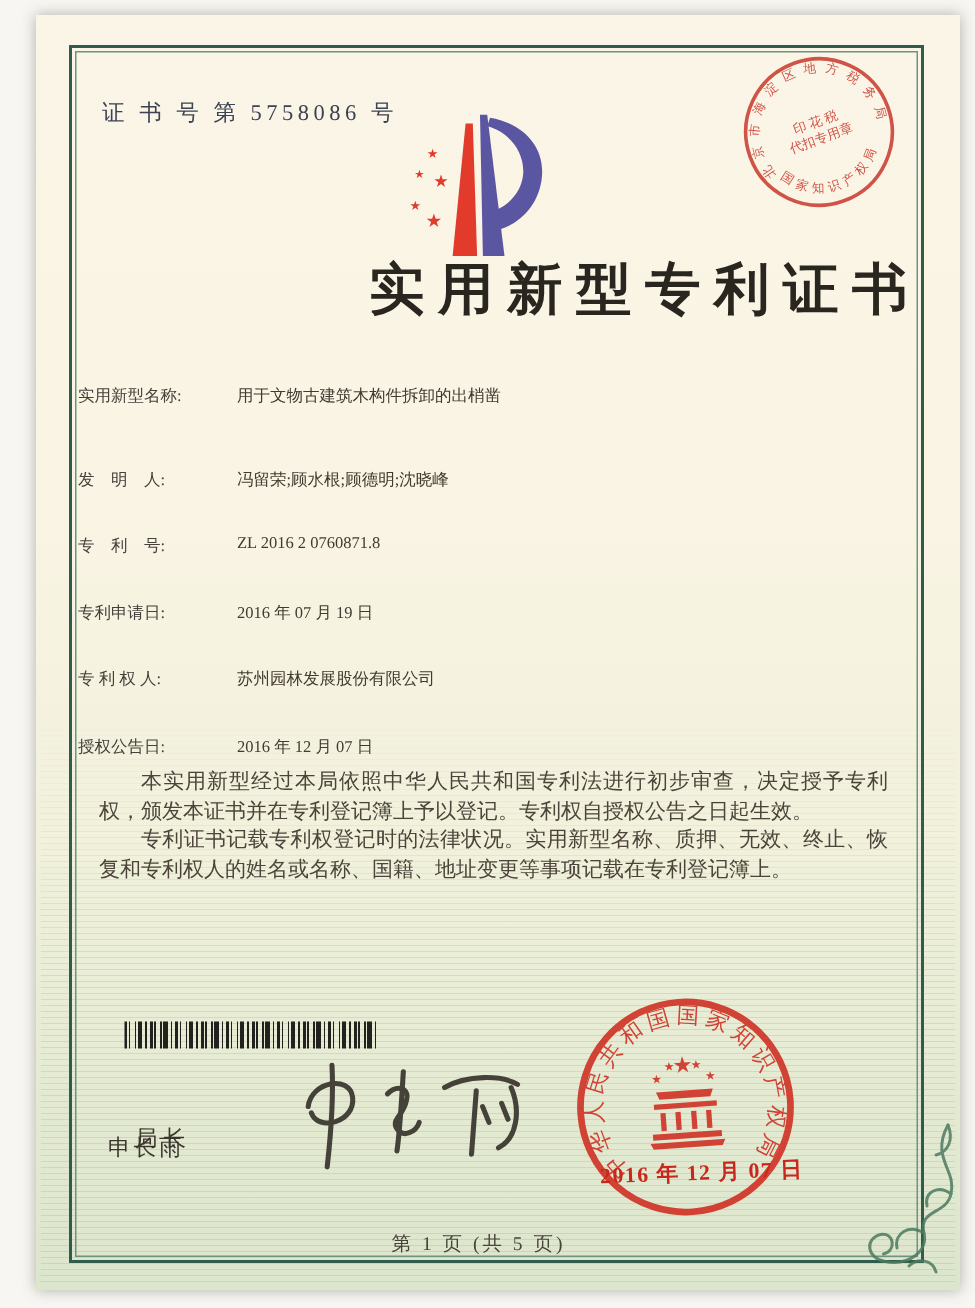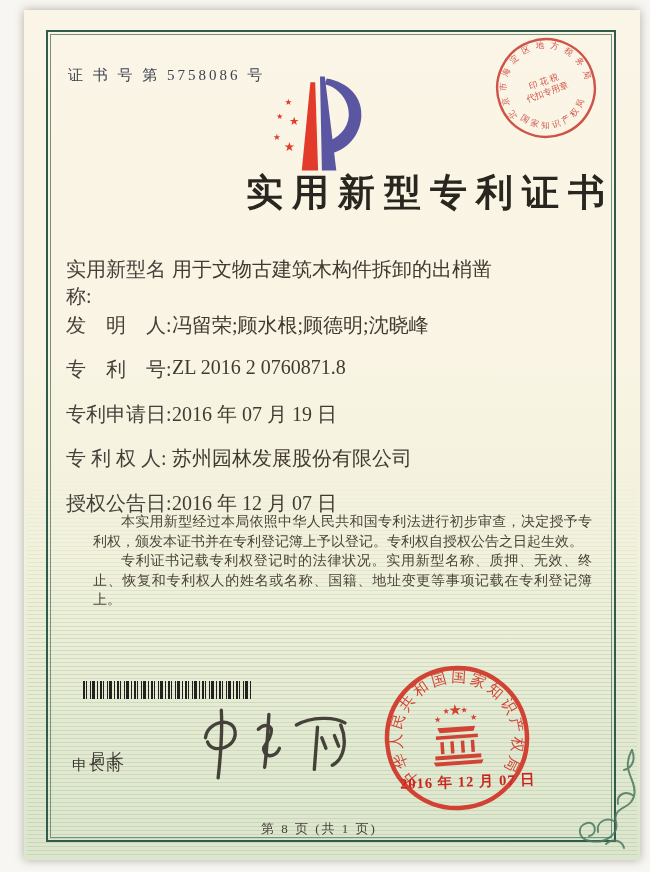--- a/index.html
+++ b/index.html
@@ -16,27 +16,27 @@
     -webkit-mask-image:linear-gradient(180deg, transparent 0, #000 45%);
             mask-image:linear-gradient(180deg, transparent 0, #000 45%);
   }
   .frame { position:absolute; left:22px; top:20px; width:570px; height:812px; border:2px solid #2f5c4b; }
   .frame::before { content:""; position:absolute; inset:2px; border:1px solid #6f937e; }
   .cert-no { position:absolute; left:44px; top:56px; font-size:15px; letter-spacing:3px; color:#3c4250; }
   .logo { position:absolute; left:248px; top:64px; width:96px; height:102px; }
   .tax-stamp { position:absolute; left:470px; top:26px; width:104px; height:104px; opacity:.85; }
   .title { position:absolute; left:0; right:26px; top:158px; text-align:right;
            font-size:37px; font-weight:600; letter-spacing:9px; color:#29261f; }
-  .field-row { position:absolute; left:42px; display:flex; font-size:20px; color:#413a30; width:540px; }
+  .field-row { position:absolute; left:28px; display:flex; font-size:11px; color:#413a30; width:540px; }
   .flabel { flex:0 0 106px; color:#45403a; }
   .fvalue { flex:1; }
   .r0{top:246px}.r1{top:302px}.r2{top:346px}.r3{top:391px}.r4{top:435px}.r5{top:480px}
   .body-text { position:absolute; left:42px; top:502px; width:526px;
                font-size:14px; line-height:19.5px; color:#4c443a; text-align:justify; }
-  .para { text-indent:2em;margin-left:27px; }
+  .para { text-indent:2em; }
   .barcode { position:absolute; left:59px; top:671px; width:168px; height:18px;
     background:repeating-linear-gradient(90deg,#23211d 0 2px,transparent 2px 3px,#23211d 3px 4px,transparent 4px 7px,#23211d 7px 8px,transparent 8px 9px,#23211d 9px 12px,transparent 12px 14px,#23211d 14px 15px,transparent 15px 17px); }
   .signer-title { position:absolute; left:66px; top:740px; font-size:15px; letter-spacing:4px; color:#3c362e; }
   .signer-name  { position:absolute; left:48px; top:746px; font-size:15px; letter-spacing:2px; color:#3c362e; }
   .signature { position:absolute; left:162px; top:696px; width:170px; height:74px; }
   .seal { position:absolute; left:358px; top:653px; width:150px; height:150px; opacity:.92; }
   .seal-date { position:absolute; left:376px; top:762px; width:160px; font-size:14.5px; letter-spacing:1px;
                color:#c9271c; font-weight:600; transform:rotate(-2deg); }
   .footer { position:absolute; left:0; right:26px; top:810px; text-align:center;
             font-size:13px; letter-spacing:2px; color:#47423a; }
@@ -154,21 +154,21 @@
         <rect x="68" y="78" width="3.5" height="12"></rect>
         <rect x="78.5" y="78" width="3.5" height="12"></rect>
         <rect x="88.5" y="78" width="3.5" height="12"></rect>
         <rect x="52" y="92" width="46" height="4"></rect>
         <path d="M50,98 L100,98 L98,102 L52,102 Z"></path>
       </g>
     </svg>
 
     <div class="seal-date">2016 年 12 月 07 日</div>
 
-    <div class="footer">第 8 页 (共 1 页)</div>
+    <div class="footer">第 1 页 (共 5 页)</div>
 
     <svg class="flourish" viewBox="0 0 82 104">
       <g fill="none" stroke="#4d7a60" stroke-width="2" stroke-linecap="round" opacity=".85">
         <path d="M70,4 C58,26 76,34 72,50 C69,64 50,60 54,76 C57,88 44,98 28,95"></path>
         <path d="M28,95 C16,93 14,80 25,77 C34,75 36,88 27,90"></path>
         <path d="M54,76 C44,70 34,76 36,86"></path>
         <path d="M72,50 C64,44 54,48 56,58"></path>
         <path d="M70,4 C74,14 70,22 62,24"></path>
         <path d="M44,98 C50,92 60,94 62,102"></path>
       </g>

